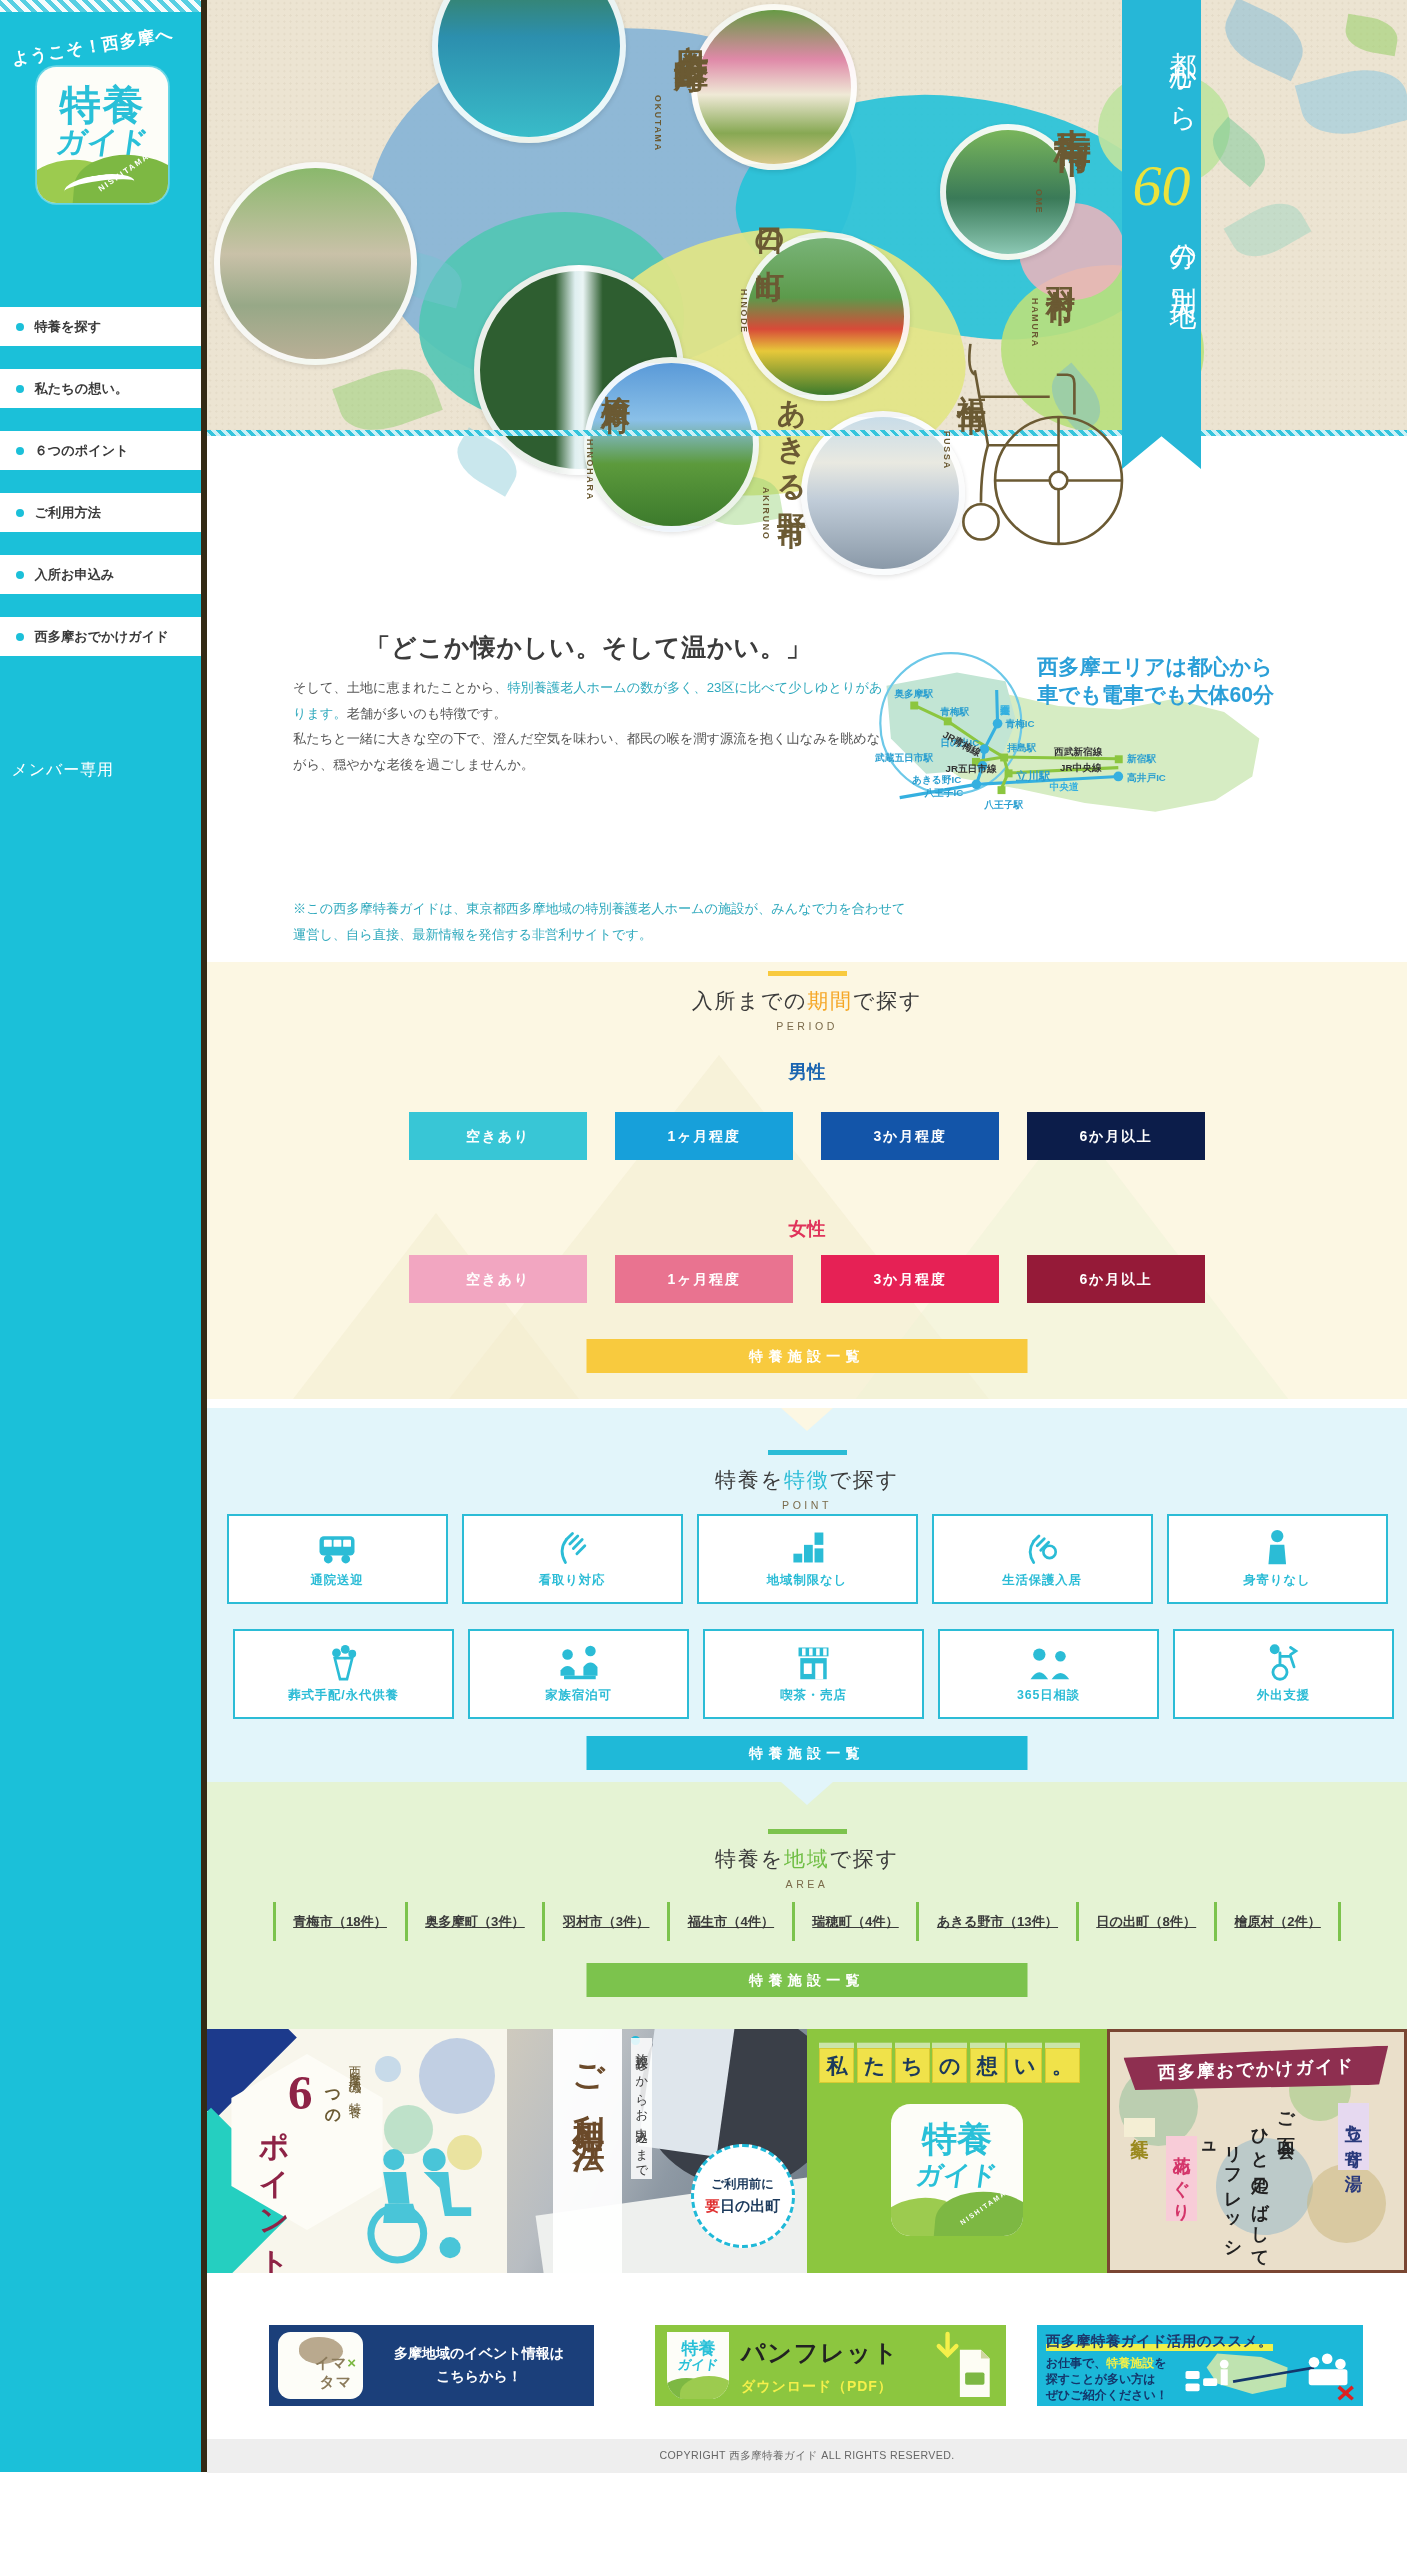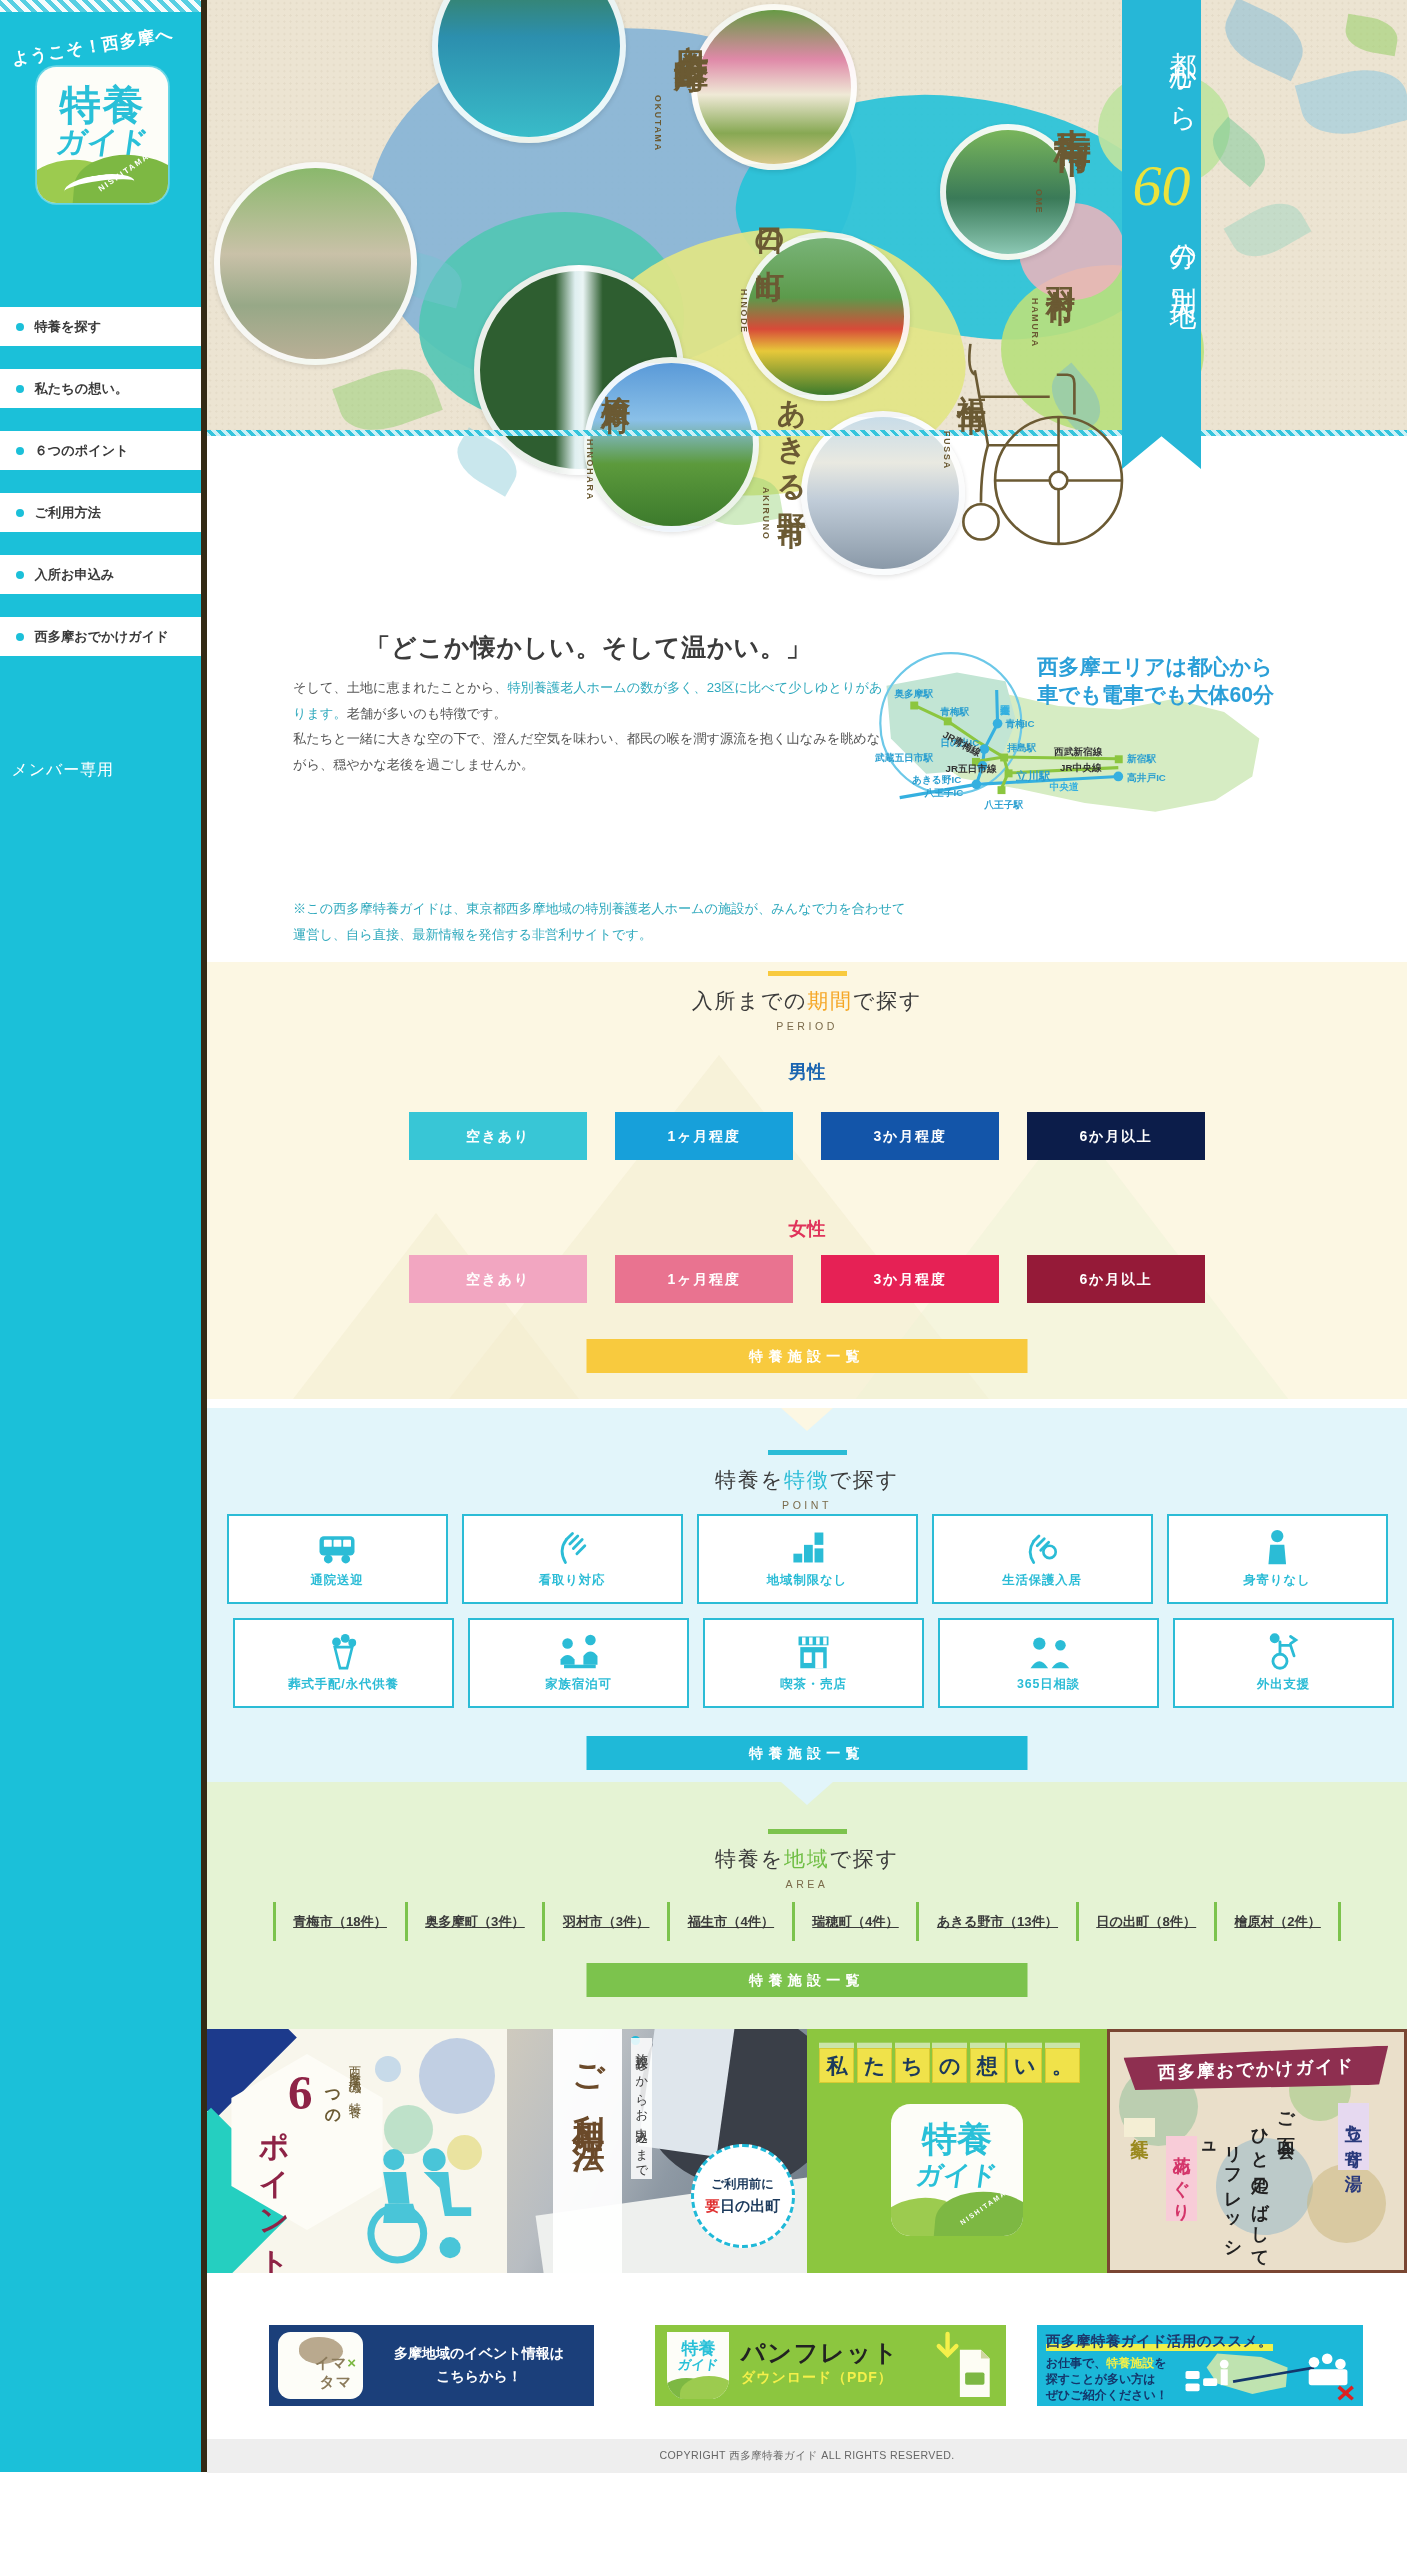--- a/index.html
+++ b/index.html
@@ -118,21 +118,21 @@
   .r-female .pbtn:nth-child(4){ background:#951a38; }
   .period-btn { top:377px; background:#f8ca3e; }
 
   
   .sec-point { top:1398px; height:384px; background:#e2f5fa;margin-top:10px; }
   .sec-point .notch { border-top:23px solid #fcf7e3; }
   .point-head { top:42px; }
   .point-head .head-bar { background:#2bbcd6; }
   .em-cyan { color:#2bbcd6; }
   .cards { position:absolute; left:0; right:0; display:flex; justify-content:center; gap:14px; }
-  .row1 { top:106px; } .row2 { top:210px;padding-left:13px; }
+  .row1 { top:106px; } .row2 { top:221px;padding-left:13px; }
   .card { width:221px; height:90px; background:#fff; border:2.6px solid #2bbcd6; cursor:pointer;
     display:flex; flex-direction:column; align-items:center; justify-content:center; gap:5.3px; }
   .card .ic { height:37px; display:flex; align-items:flex-end; }
   .card .lbl { color:#2bbcd6; font-size:12.4px; font-weight:bold; letter-spacing:0.9px; }
   .point-btn { top:328px; background:#1fb9d8; }
 
   
   .sec-area { top:1782px; height:247px; background:#e5f3d4; }
   .sec-area .notch { border-top:23px solid #e2f5fa; }
   .area-head { top:47px; }
@@ -214,21 +214,21 @@
   .bb1 .lgx { color:#7db843; }
   .bb1 .tx { position:absolute; left:102px; right:7px; top:0; height:81px; display:flex; flex-direction:column; justify-content:center; text-align:center; gap:5.3px; }
   .bb1 .tx div { color:#fff; font-size:14px; font-weight:bold; }
   .bb2 { left:655px; width:351px; background:#8cc63f; }
   .bb2 .lg { position:absolute; left:12.4px; top:7px; width:62px; height:67px; background:#fdfdf8; border-radius:0 0 30% 30%; overflow:hidden; }
   .bb2 .lg .a { position:absolute; left:0; right:0; top:5.3px; text-align:center; color:#29c0d8; font-size:17px; font-weight:bold; }
   .bb2 .lg .b { position:absolute; left:0; right:0; top:24px; text-align:center; color:#29c0d8; font-size:13.2px; font-weight:bold; transform:skewX(-8deg); }
   .bb2 .lg .h { position:absolute; left:-7px; bottom:-10.6px; width:53px; height:32px; background:#7db843; border-radius:50% 50% 0 0; }
   .bb2 .lg .h2 { position:absolute; right:-8.8px; bottom:-12.4px; width:58px; height:35px; background:#9ccb4f; border-radius:50% 50% 0 0; }
   .bb2 .t1 { position:absolute; left:86px; top:12.4px; color:#222; font-size:24px; font-weight:bold; letter-spacing:1.8px; }
-  .bb2 .t2 { position:absolute; left:86px; top:44px; color:#f5f04a; font-size:14px; font-weight:bold; letter-spacing:0.9px; }
+  .bb2 .t2 { position:absolute; left:86px; top:53px; color:#f5f04a; font-size:14px; font-weight:bold; letter-spacing:0.9px; }
   .bb2 svg { position:absolute; right:10.6px; top:5.3px; }
   .bb3 { left:1037px; width:326px; background:#1cb8d9; padding:7px 8.8px; }
   .bb3 .t { display:inline-block; color:#1c3a6e; font-size:14.6px; font-weight:bold;
     background:linear-gradient(transparent 62%, #f0f04a 62%); letter-spacing:0.4px; }
   .bb3 .body { margin-top:3.5px; color:#14366b; font-size:12px; font-weight:bold; line-height:16px; }
   .bb3 .yel { color:#f0f04a; }
   .bb3 svg { position:absolute; right:5.3px; bottom:3.5px; }
 
   
   .footer { position:absolute; left:207px; top:2439px; width:1200px; height:34px; background:#eeeeee; z-index:10;

